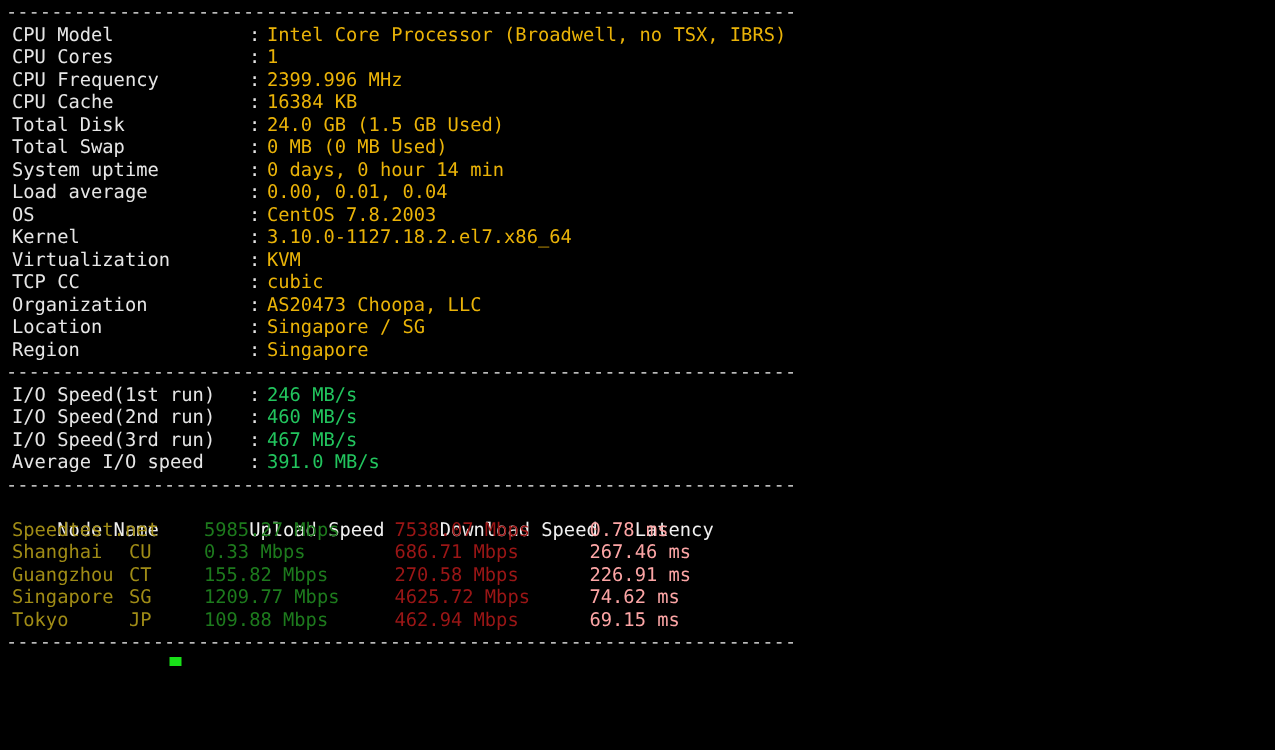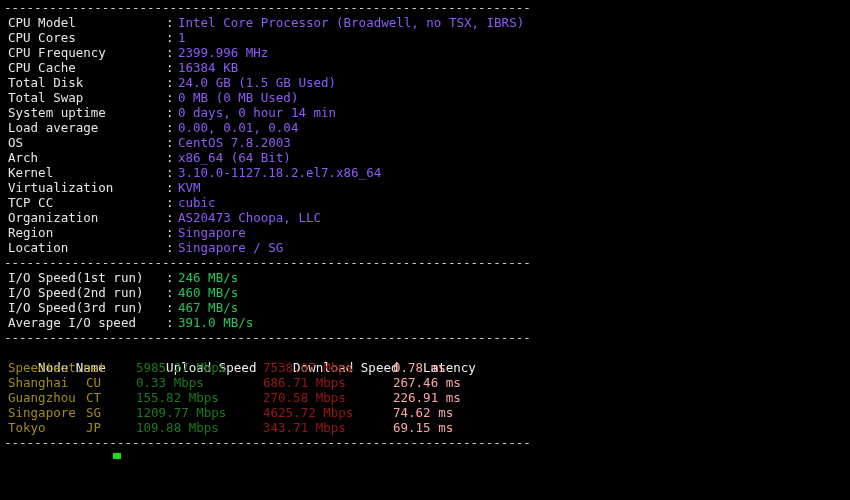--- a/index.html
+++ b/index.html
@@ -41,21 +41,21 @@
   .lbl {
     display: inline-block;
     width: 158px;
     color: #e6e6e6;
   }
   .colon {
     display: inline-block;
     width: 12px;
     color: #e6e6e6;
   }
-  .val-teal   { color: #8b5cf6; }
+  .val-teal   { color: #eab308; }
   .val-yellow { color: #22c55e; }
 
   
   .strow { height: 15px; white-space: pre; padding-left: 8px; }
   .c-node { display: inline-block; width: 78px; color: #a08c16; }
   .c-isp  { display: inline-block; width: 50px; color: #a08c16; }
   .c-up   { display: inline-block; width: 127px; color: #1d7a1d; }
   .c-down { display: inline-block; width: 130px; color: #9b1616; }
   .c-lat  { display: inline-block; color: #fca5a5; }
 
@@ -89,27 +89,26 @@
   <div id="sysinfo">
       <div class="line"><span class="lbl">CPU Model</span><span class="colon">:</span><span class="val-teal">Intel Core Processor (Broadwell, no TSX, IBRS)</span></div>
       <div class="line"><span class="lbl">CPU Cores</span><span class="colon">:</span><span class="val-teal">1</span></div>
       <div class="line"><span class="lbl">CPU Frequency</span><span class="colon">:</span><span class="val-teal">2399.996 MHz</span></div>
       <div class="line"><span class="lbl">CPU Cache</span><span class="colon">:</span><span class="val-teal">16384 KB</span></div>
       <div class="line"><span class="lbl">Total Disk</span><span class="colon">:</span><span class="val-teal">24.0 GB (1.5 GB Used)</span></div>
       <div class="line"><span class="lbl">Total Swap</span><span class="colon">:</span><span class="val-teal">0 MB (0 MB Used)</span></div>
       <div class="line"><span class="lbl">System uptime</span><span class="colon">:</span><span class="val-teal">0 days, 0 hour 14 min</span></div>
       <div class="line"><span class="lbl">Load average</span><span class="colon">:</span><span class="val-teal">0.00, 0.01, 0.04</span></div>
       <div class="line"><span class="lbl">OS</span><span class="colon">:</span><span class="val-teal">CentOS 7.8.2003</span></div>
-      <div class="line"><span class="lbl">Arch</span><span class="colon">:</span><span class="val-teal">x86_64 (64 Bit)</span></div>
       <div class="line"><span class="lbl">Kernel</span><span class="colon">:</span><span class="val-teal">3.10.0-1127.18.2.el7.x86_64</span></div>
       <div class="line"><span class="lbl">Virtualization</span><span class="colon">:</span><span class="val-teal">KVM</span></div>
       <div class="line"><span class="lbl">TCP CC</span><span class="colon">:</span><span class="val-teal">cubic</span></div>
       <div class="line"><span class="lbl">Organization</span><span class="colon">:</span><span class="val-teal">AS20473 Choopa, LLC</span></div>
+      <div class="line"><span class="lbl">Location</span><span class="colon">:</span><span class="val-teal">Singapore / SG</span></div>
       <div class="line"><span class="lbl">Region</span><span class="colon">:</span><span class="val-teal">Singapore</span></div>
-      <div class="line"><span class="lbl">Location</span><span class="colon">:</span><span class="val-teal">Singapore / SG</span></div>
     </div>
 
   <div class="sep">----------------------------------------------------------------------</div>
 
   <div id="iospeed">
       <div class="line"><span class="lbl">I/O Speed(1st run)</span><span class="colon">:</span><span class="val-yellow">246 MB/s</span></div>
       <div class="line"><span class="lbl">I/O Speed(2nd run)</span><span class="colon">:</span><span class="val-yellow">460 MB/s</span></div>
       <div class="line"><span class="lbl">I/O Speed(3rd run)</span><span class="colon">:</span><span class="val-yellow">467 MB/s</span></div>
       <div class="line"><span class="lbl">Average I/O speed</span><span class="colon">:</span><span class="val-yellow">391.0 MB/s</span></div>
     </div>
@@ -118,21 +117,21 @@
 
   <div class="strow">
     <span class="h-node">Node Name</span><span class="h-up">Upload Speed</span><span class="h-down">Download Speed</span><span class="h-lat">Latency</span>
   </div>
 
   <div id="sttable">
       <div class="strow"><span class="c-node">Speedtest.net</span><span class="c-isp"></span><span class="c-up">5985.27 Mbps</span><span class="c-down">7538.07 Mbps</span><span class="c-lat">0.78 ms</span></div>
       <div class="strow"><span class="c-node">Shanghai</span><span class="c-isp">CU</span><span class="c-up">0.33 Mbps</span><span class="c-down">686.71 Mbps</span><span class="c-lat">267.46 ms</span></div>
       <div class="strow"><span class="c-node">Guangzhou</span><span class="c-isp">CT</span><span class="c-up">155.82 Mbps</span><span class="c-down">270.58 Mbps</span><span class="c-lat">226.91 ms</span></div>
       <div class="strow"><span class="c-node">Singapore</span><span class="c-isp">SG</span><span class="c-up">1209.77 Mbps</span><span class="c-down">4625.72 Mbps</span><span class="c-lat">74.62 ms</span></div>
-      <div class="strow"><span class="c-node">Tokyo</span><span class="c-isp">JP</span><span class="c-up">109.88 Mbps</span><span class="c-down">343.71 Mbps</span><span class="c-lat">69.15 ms</span></div>
+      <div class="strow"><span class="c-node">Tokyo</span><span class="c-isp">JP</span><span class="c-up">109.88 Mbps</span><span class="c-down">462.94 Mbps</span><span class="c-lat">69.15 ms</span></div>
     </div>
 
   <div class="sep">----------------------------------------------------------------------</div>
 
   <div class="cursor-line">
     <span class="cursor-block"></span>
   </div>
 
 </div>
 

